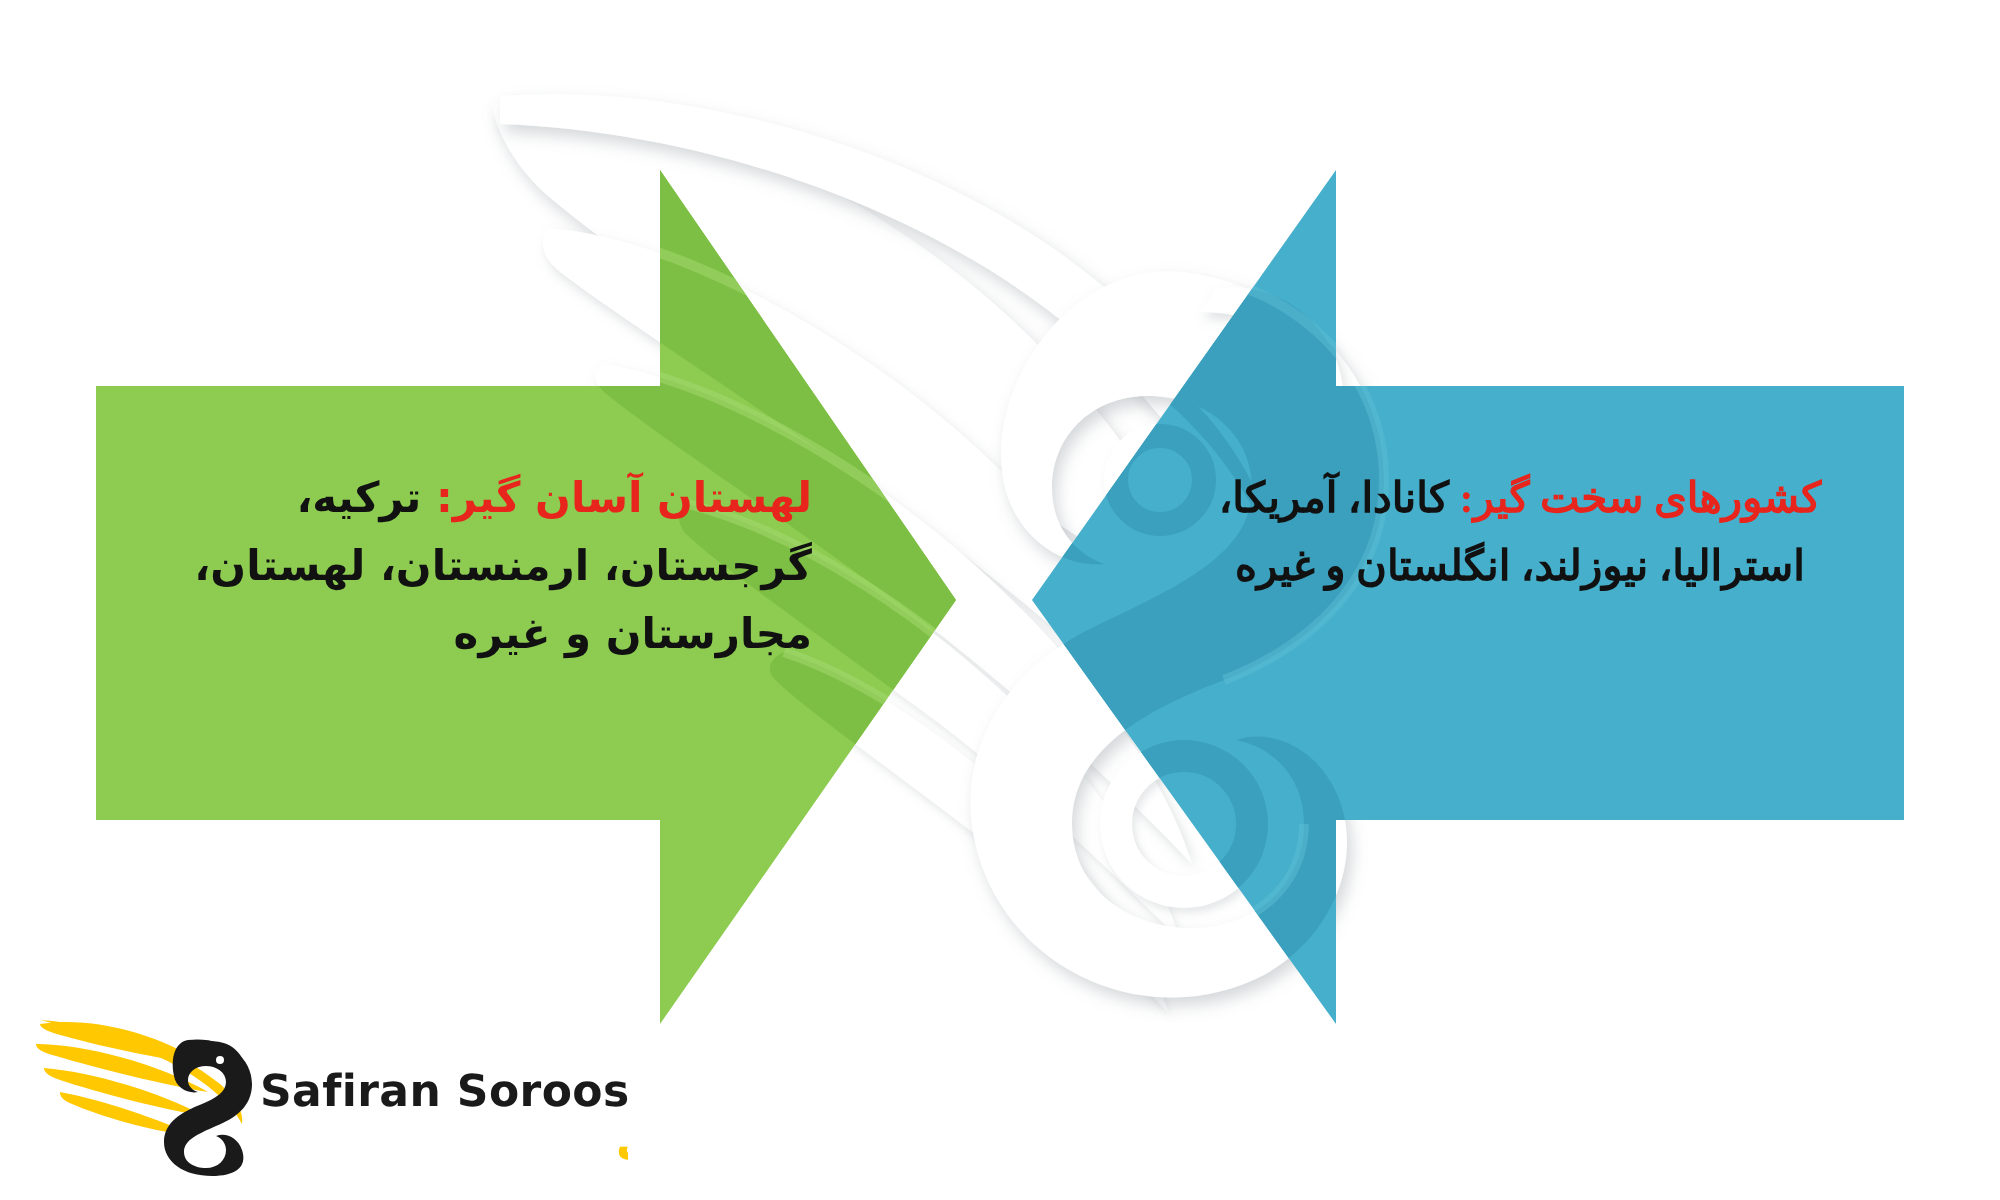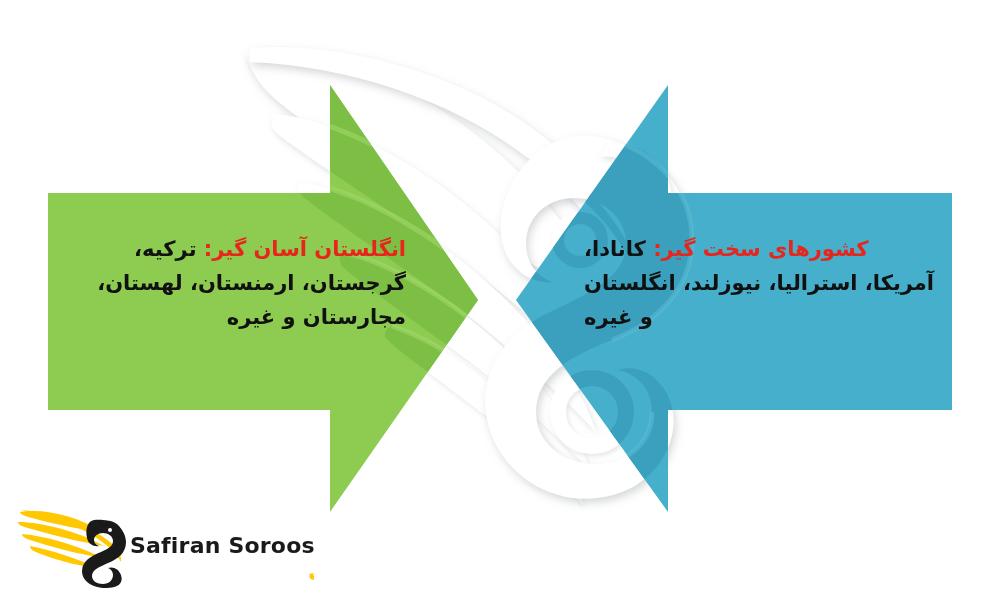--- a/index.html
+++ b/index.html
@@ -36,21 +36,21 @@
     direction:rtl;
     text-align:right;
     font-weight:bold;
     font-size:21px;
     line-height:1.62;
     color:#111111;
     letter-spacing:0px;
     z-index:40;
   }
   #panel-left-text  { left:56px;  top:232px; width:350px; text-align:right; }
-  #panel-right-text { left:584px; top:232px; width:352px; text-align:left; }
+  #panel-right-text { left:584px; top:232px; width:352px; text-align:center;font-family:Liberation Serif, serif; }
 
   .lead { color:#E8251C; }
 
   
   #logo {
     position:absolute;
     left:18px; bottom:12px;
     width:296px; height:82px;
     z-index:60;
   }
@@ -193,21 +193,21 @@
           <g transform="translate(240,40)" fill="none" stroke="#5FC0D8" stroke-width="5">
             <path d="M352 96 C 410 104, 452 146, 452 200 C 452 248, 418 282, 372 300"></path>
             <path d="M296 372 C 296 404, 324 424, 356 424 C 388 424, 412 402, 412 372"></path>
           </g>
         </g>
       </g>
     </svg>
   </div>
 
   <div class="panel-text" id="panel-left-text">
-    <span class="lead">انگلستان آسان گیر:</span><span> ترکیه، گرجستان، ارمنستان، لهستان، مجارستان و غیره</span>
+    <span class="lead">لهستان آسان گیر:</span><span> ترکیه، گرجستان، ارمنستان، لهستان، مجارستان و غیره</span>
   </div>
 
   <div class="panel-text" id="panel-right-text">
     <span class="lead">کشورهای سخت گیر:</span><span> کانادا، آمریکا، استرالیا، نیوزلند، انگلستان و غیره</span>
   </div>
 
   <div id="logo">
     <svg viewBox="0 0 296 82" xmlns="http://www.w3.org/2000/svg">
 
       <g>

